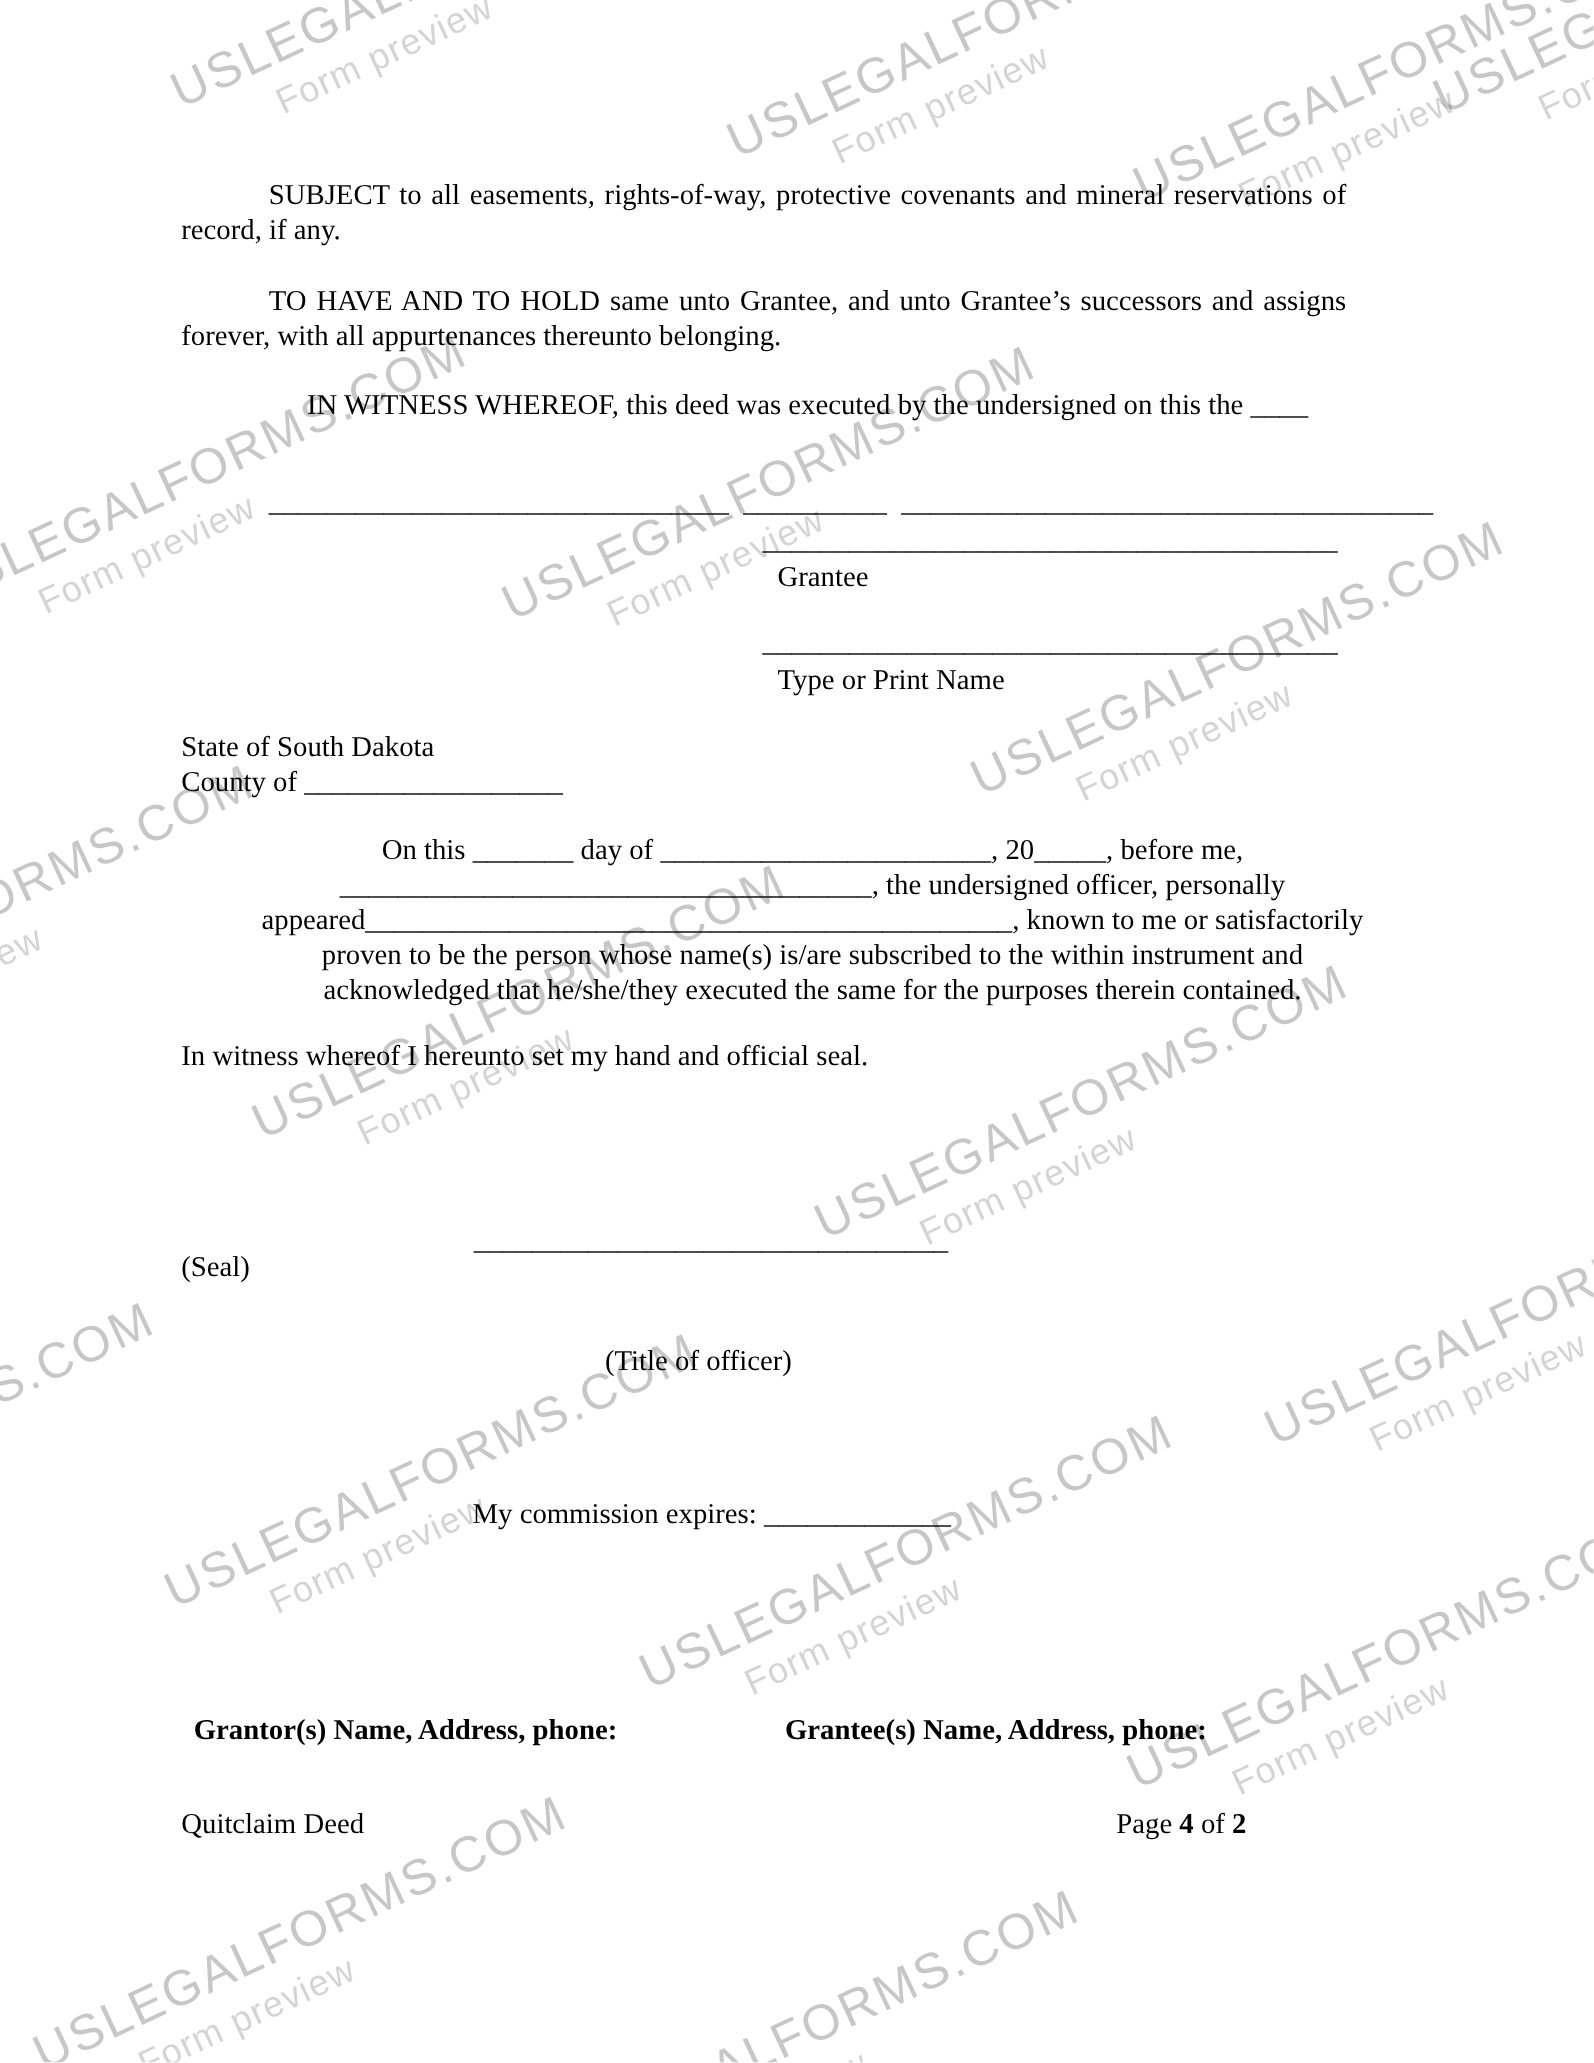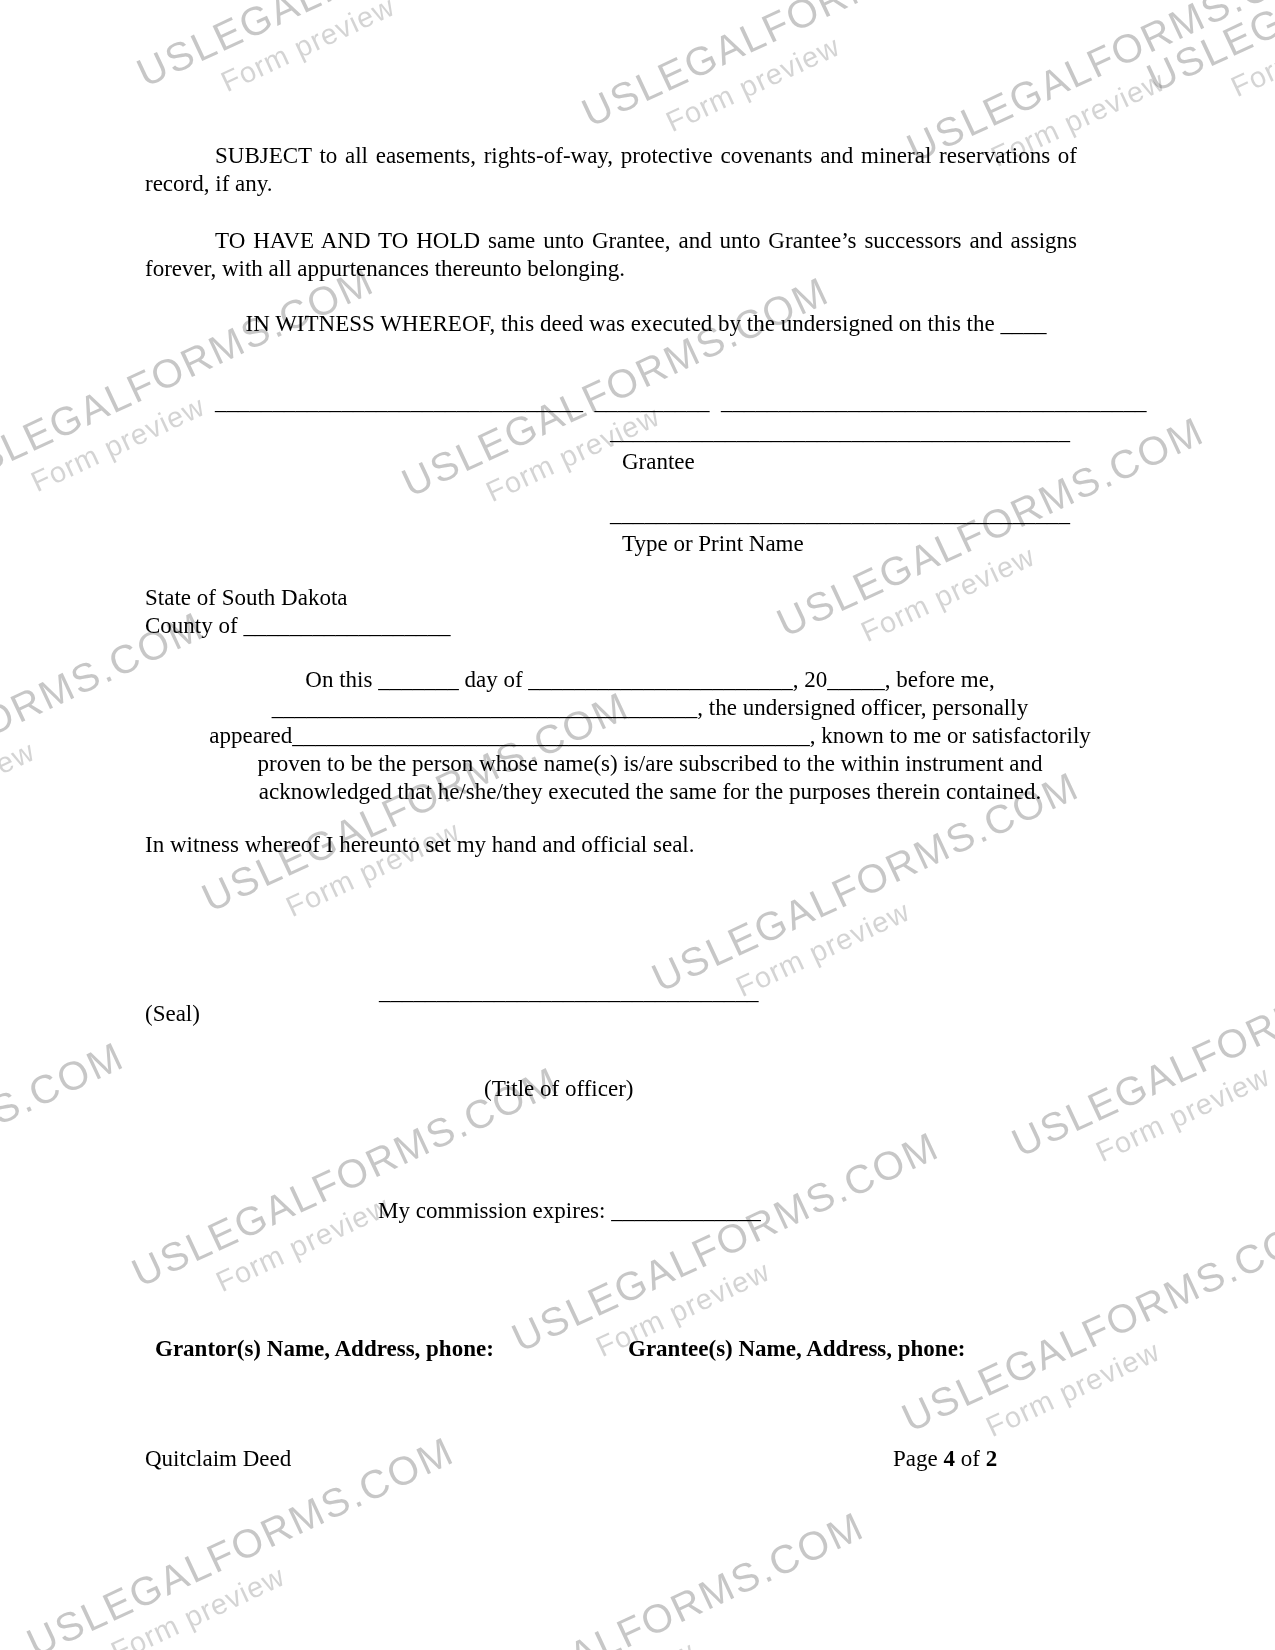--- a/index.html
+++ b/index.html
@@ -12,21 +12,21 @@
         font-family:"Liberation Sans", sans-serif; pointer-events:none; }
   .wm-brand { font-size:40px; letter-spacing:2px; color:rgba(70,70,70,0.30); white-space:nowrap; }
   .wm-preview { font-size:29px; letter-spacing:1px; color:rgba(90,90,90,0.26); white-space:nowrap;
                 margin:4px 0 0 72px; }
 
   
   .blk { position:absolute; z-index:2; font-size:23px; line-height:28px;text-align:center; }
   .para { width:932px; text-align:justify; text-indent:70px; }
   .pre { white-space:pre; }
   .indent { text-indent:70px; }
-  .bold { font-weight:bold; }
+  .bold { font-weight:bold;margin-top:35px; }
   .b { font-weight:bold; }
   .notary div { white-space:pre-wrap; }
 </style>
 </head>
 <body>
 
 <div class="page">
 
   <div class="wm" style="left:130px;top:55px">
       <div class="wm-brand">USLEGALFORMS.COM</div>

